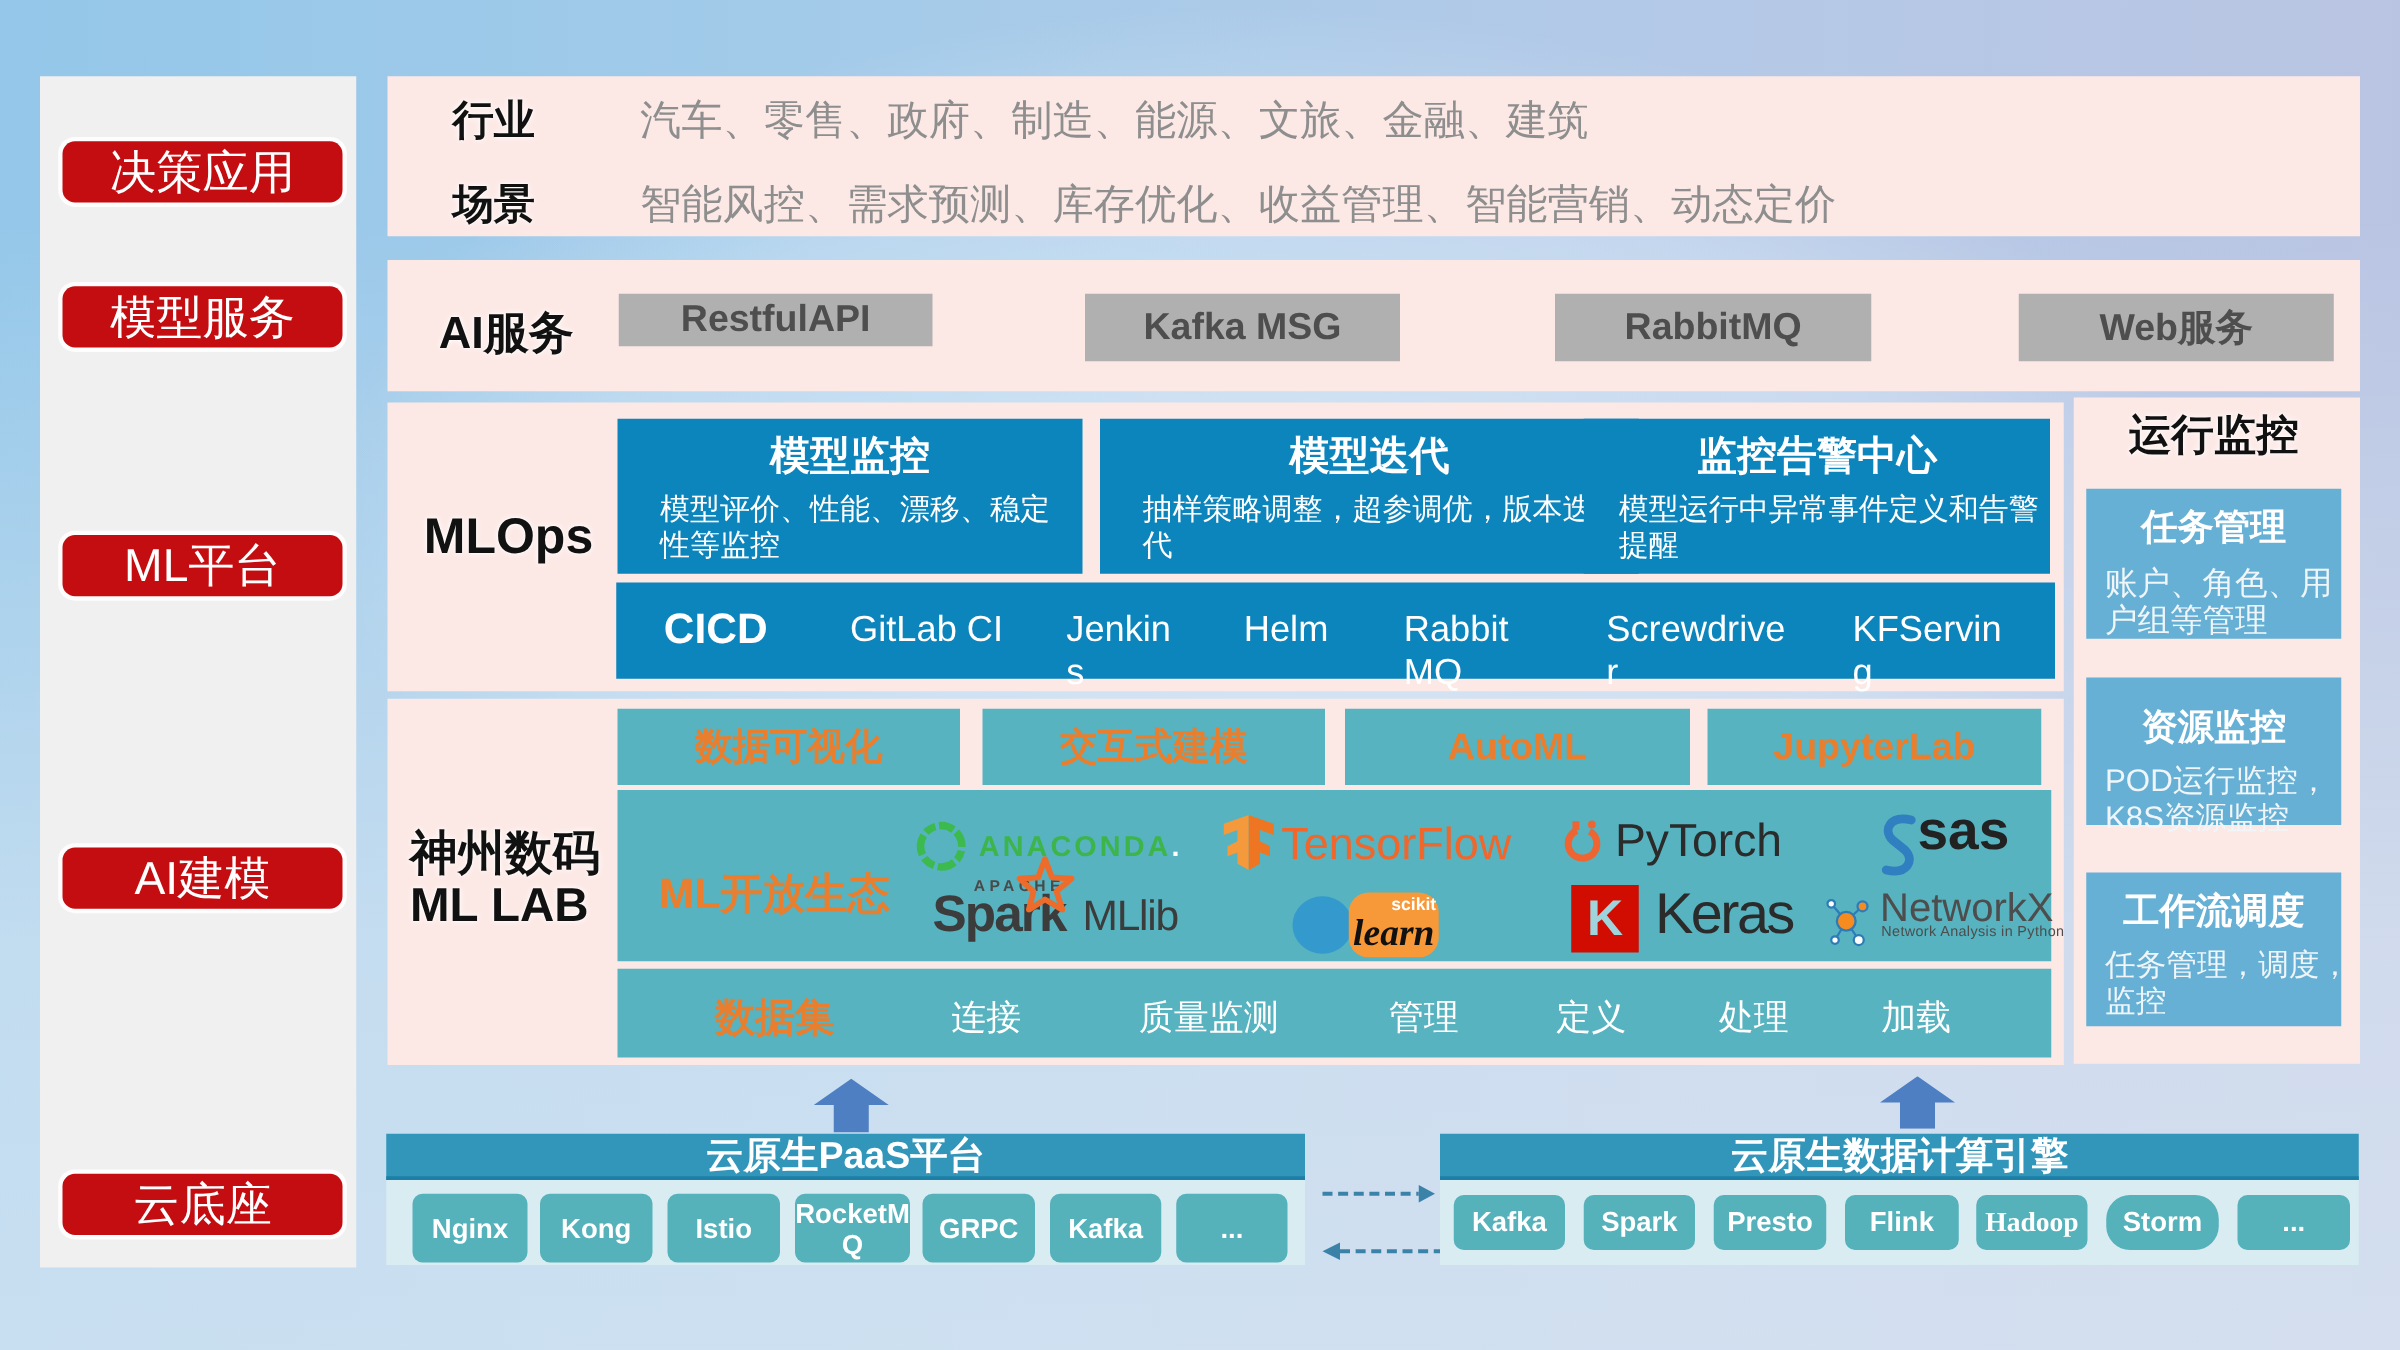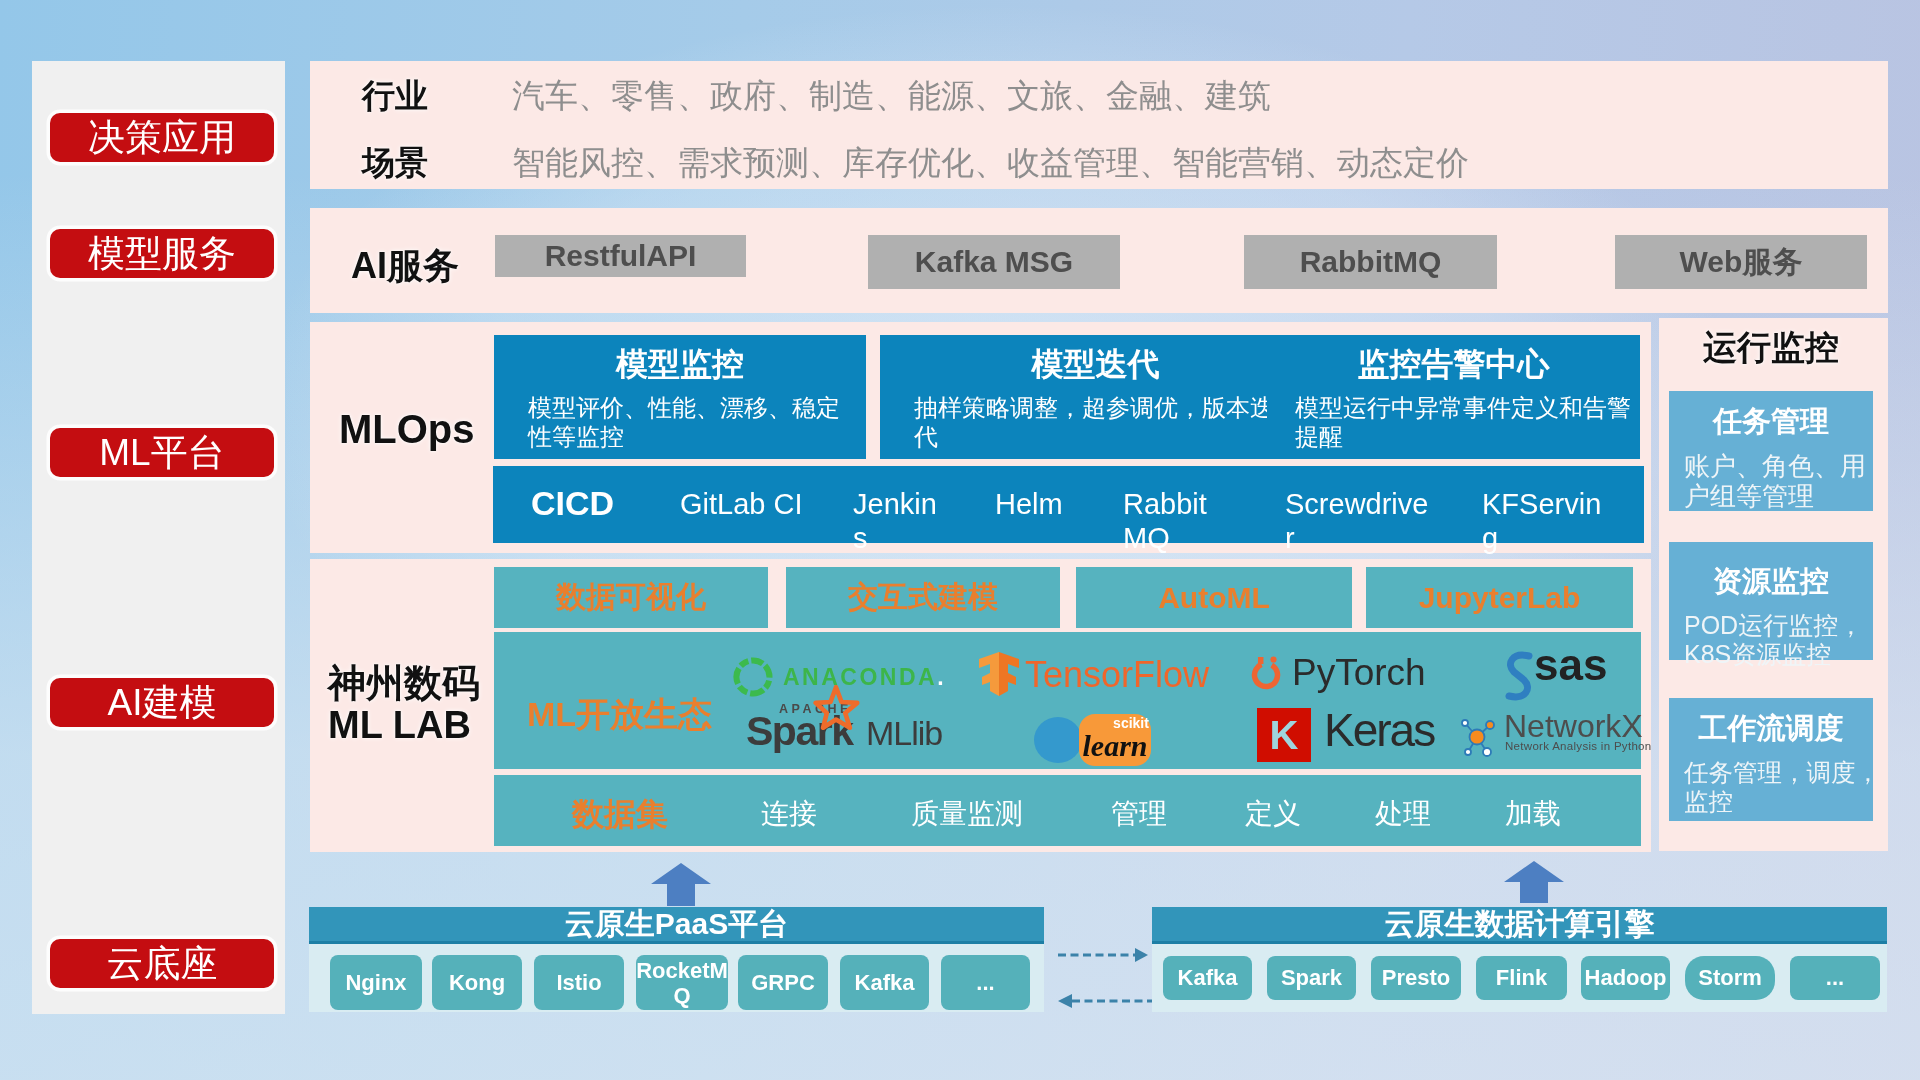--- a/index.html
+++ b/index.html
@@ -198,17 +198,17 @@
   <div class="cbtn" style="left:738px;top:955px;width:90px;height:55px;">GRPC</div>
   <div class="cbtn" style="left:840px;top:955px;width:89px;height:55px;">Kafka</div>
   <div class="cbtn" style="left:941px;top:955px;width:89px;height:55px;">...</div>
 
   <div class="banner" style="left:1152px;top:907px;width:735px;">云原生数据计算引擎</div>
   <div class="btnrow" style="left:1152px;top:944px;width:735px;height:68px;"></div>
   <div class="cbtn" style="left:1163px;top:956px;width:89px;height:44px;">Kafka</div>
   <div class="cbtn" style="left:1267px;top:956px;width:89px;height:44px;">Spark</div>
   <div class="cbtn" style="left:1371px;top:956px;width:90px;height:44px;">Presto</div>
   <div class="cbtn" style="left:1476px;top:956px;width:91px;height:44px;">Flink</div>
-  <div class="cbtn" style="left:1581px;top:956px;width:89px;height:44px;">Hadoop</div>
+  <div class="cbtn" style="left:1581px;top:956px;width:89px;height:44px;font-family:Liberation Serif, serif;">Hadoop</div>
   <div class="cbtn" style="left:1685px;top:956px;width:90px;height:44px;border-radius:19px;">Storm</div>
   <div class="cbtn" style="left:1790px;top:956px;width:90px;height:44px;">...</div>
 
 </div>
 
 </body></html>

